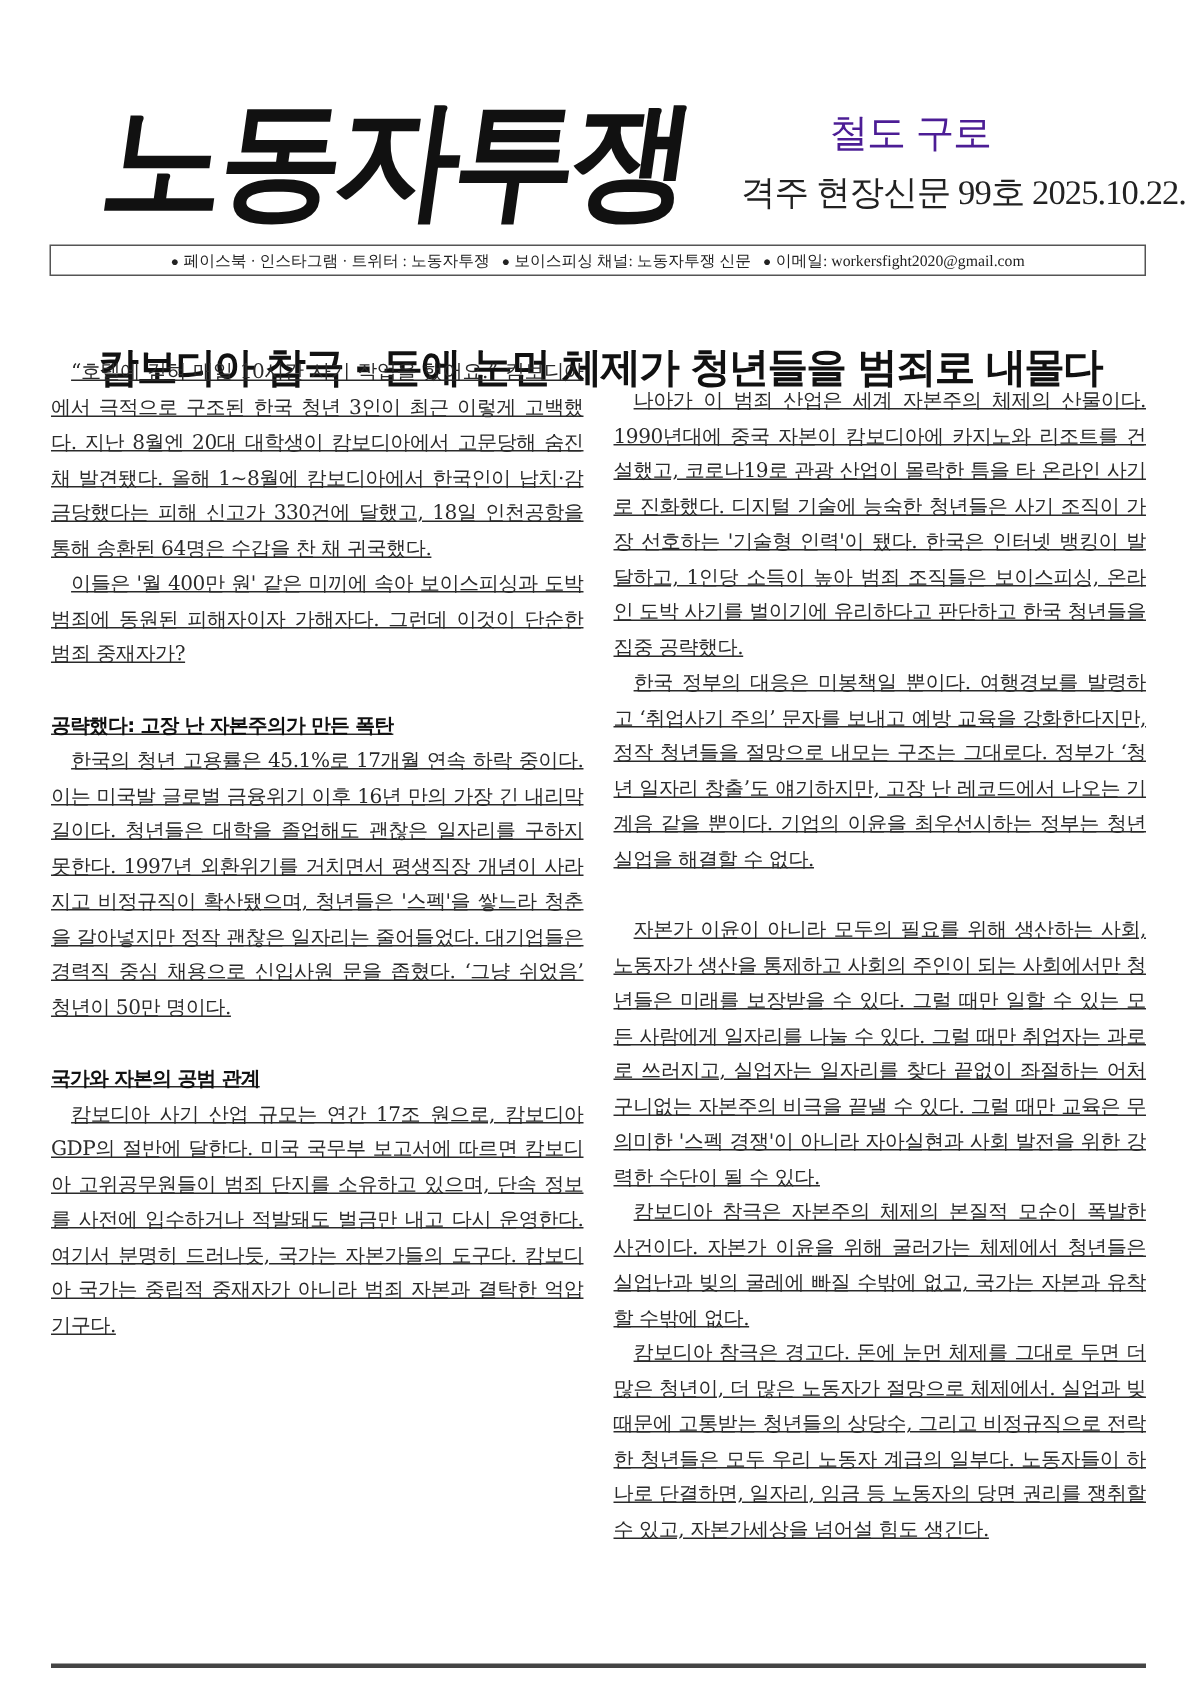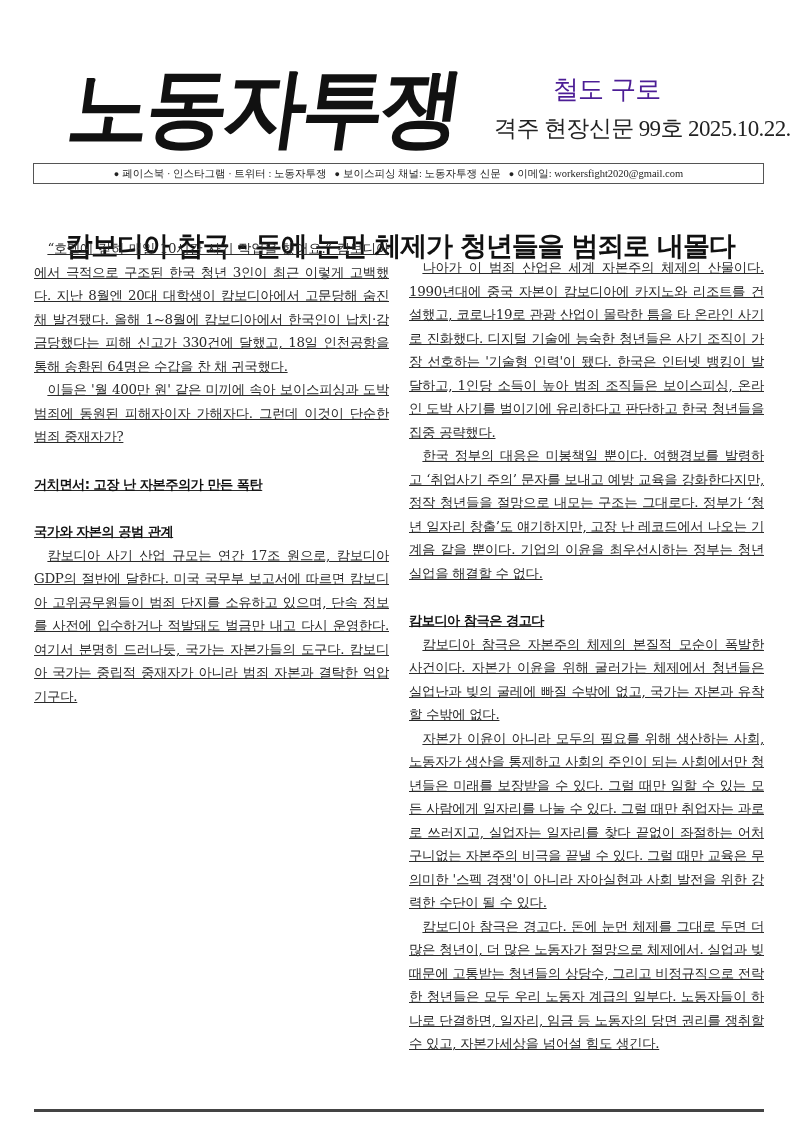--- a/index.html
+++ b/index.html
@@ -87,29 +87,29 @@
     <span class="bullet">●</span><span>이메일: workersfight2020@gmail.com</span>
   </span>
 </div>
 
 <h1 class="headline">캄보디아 참극 - 돈에 눈먼 체제가 청년들을 범죄로 내몰다</h1>
 
 <section class="col col-left">
   <p>“호텔에 갇혀 매일 10시간 사기 작업을 했어요.” 캄보디아에서 극적으로 구조된 한국 청년 3인이 최근 이렇게 고백했다. 지난 8월엔 20대 대학생이 캄보디아에서 고문당해 숨진 채 발견됐다. 올해 1~8월에 캄보디아에서 한국인이 납치·감금당했다는 피해 신고가 330건에 달했고, 18일 인천공항을 통해 송환된 64명은 수갑을 찬 채 귀국했다.</p>
   <p>이들은 '월 400만 원' 같은 미끼에 속아 보이스피싱과 도박 범죄에 동원된 피해자이자 가해자다. 그런데 이것이 단순한 범죄 중재자가?</p>
   <div class="gap"></div>
-  <h3>거치면서: 고장 난 자본주의가 만든 폭탄</h3>
+  <h3>공략했다: 고장 난 자본주의가 만든 폭탄</h3>
+  <p>한국의 청년 고용률은 45.1%로 17개월 연속 하락 중이다. 이는 미국발 글로벌 금융위기 이후 16년 만의 가장 긴 내리막길이다. 청년들은 대학을 졸업해도 괜찮은 일자리를 구하지 못한다. 1997년 외환위기를 거치면서 평생직장 개념이 사라지고 비정규직이 확산됐으며, 청년들은 '스펙'을 쌓느라 청춘을 갈아넣지만 정작 괜찮은 일자리는 줄어들었다. 대기업들은 경력직 중심 채용으로 신입사원 문을 좁혔다. ‘그냥 쉬었음’ 청년이 50만 명이다.</p>
   <div class="gap"></div>
   <h3>국가와 자본의 공범 관계</h3>
   <p>캄보디아 사기 산업 규모는 연간 17조 원으로, 캄보디아 GDP의 절반에 달한다. 미국 국무부 보고서에 따르면 캄보디아 고위공무원들이 범죄 단지를 소유하고 있으며, 단속 정보를 사전에 입수하거나 적발돼도 벌금만 내고 다시 운영한다. 여기서 분명히 드러나듯, 국가는 자본가들의 도구다. 캄보디아 국가는 중립적 중재자가 아니라 범죄 자본과 결탁한 억압 기구다.</p>
 </section>
 
 <section class="col col-right">
   <p>나아가 이 범죄 산업은 세계 자본주의 체제의 산물이다. 1990년대에 중국 자본이 캄보디아에 카지노와 리조트를 건설했고, 코로나19로 관광 산업이 몰락한 틈을 타 온라인 사기로 진화했다. 디지털 기술에 능숙한 청년들은 사기 조직이 가장 선호하는 '기술형 인력'이 됐다. 한국은 인터넷 뱅킹이 발달하고, 1인당 소득이 높아 범죄 조직들은 보이스피싱, 온라인 도박 사기를 벌이기에 유리하다고 판단하고 한국 청년들을 집중 공략했다.</p>
   <p>한국 정부의 대응은 미봉책일 뿐이다. 여행경보를 발령하고 ‘취업사기 주의’ 문자를 보내고 예방 교육을 강화한다지만, 정작 청년들을 절망으로 내모는 구조는 그대로다. 정부가 ‘청년 일자리 창출’도 얘기하지만, 고장 난 레코드에서 나오는 기계음 같을 뿐이다. 기업의 이윤을 최우선시하는 정부는 청년실업을 해결할 수 없다.</p>
   <div class="gap"></div>
-  <h3>캄보디아 참극은 경고다</h3>
+  <p>자본가 이윤이 아니라 모두의 필요를 위해 생산하는 사회, 노동자가 생산을 통제하고 사회의 주인이 되는 사회에서만 청년들은 미래를 보장받을 수 있다. 그럴 때만 일할 수 있는 모든 사람에게 일자리를 나눌 수 있다. 그럴 때만 취업자는 과로로 쓰러지고, 실업자는 일자리를 찾다 끝없이 좌절하는 어처구니없는 자본주의 비극을 끝낼 수 있다. 그럴 때만 교육은 무의미한 '스펙 경쟁'이 아니라 자아실현과 사회 발전을 위한 강력한 수단이 될 수 있다.</p>
   <p>캄보디아 참극은 자본주의 체제의 본질적 모순이 폭발한 사건이다. 자본가 이윤을 위해 굴러가는 체제에서 청년들은 실업난과 빚의 굴레에 빠질 수밖에 없고, 국가는 자본과 유착할 수밖에 없다.</p>
-  <p>자본가 이윤이 아니라 모두의 필요를 위해 생산하는 사회, 노동자가 생산을 통제하고 사회의 주인이 되는 사회에서만 청년들은 미래를 보장받을 수 있다. 그럴 때만 일할 수 있는 모든 사람에게 일자리를 나눌 수 있다. 그럴 때만 취업자는 과로로 쓰러지고, 실업자는 일자리를 찾다 끝없이 좌절하는 어처구니없는 자본주의 비극을 끝낼 수 있다. 그럴 때만 교육은 무의미한 '스펙 경쟁'이 아니라 자아실현과 사회 발전을 위한 강력한 수단이 될 수 있다.</p>
   <p>캄보디아 참극은 경고다. 돈에 눈먼 체제를 그대로 두면 더 많은 청년이, 더 많은 노동자가 절망으로 체제에서. 실업과 빚 때문에 고통받는 청년들의 상당수, 그리고 비정규직으로 전락한 청년들은 모두 우리 노동자 계급의 일부다. 노동자들이 하나로 단결하면, 일자리, 임금 등 노동자의 당면 권리를 쟁취할 수 있고, 자본가세상을 넘어설 힘도 생긴다.</p>
 </section>
 
 <div class="bottom-rule"></div>
 
 </body></html>

